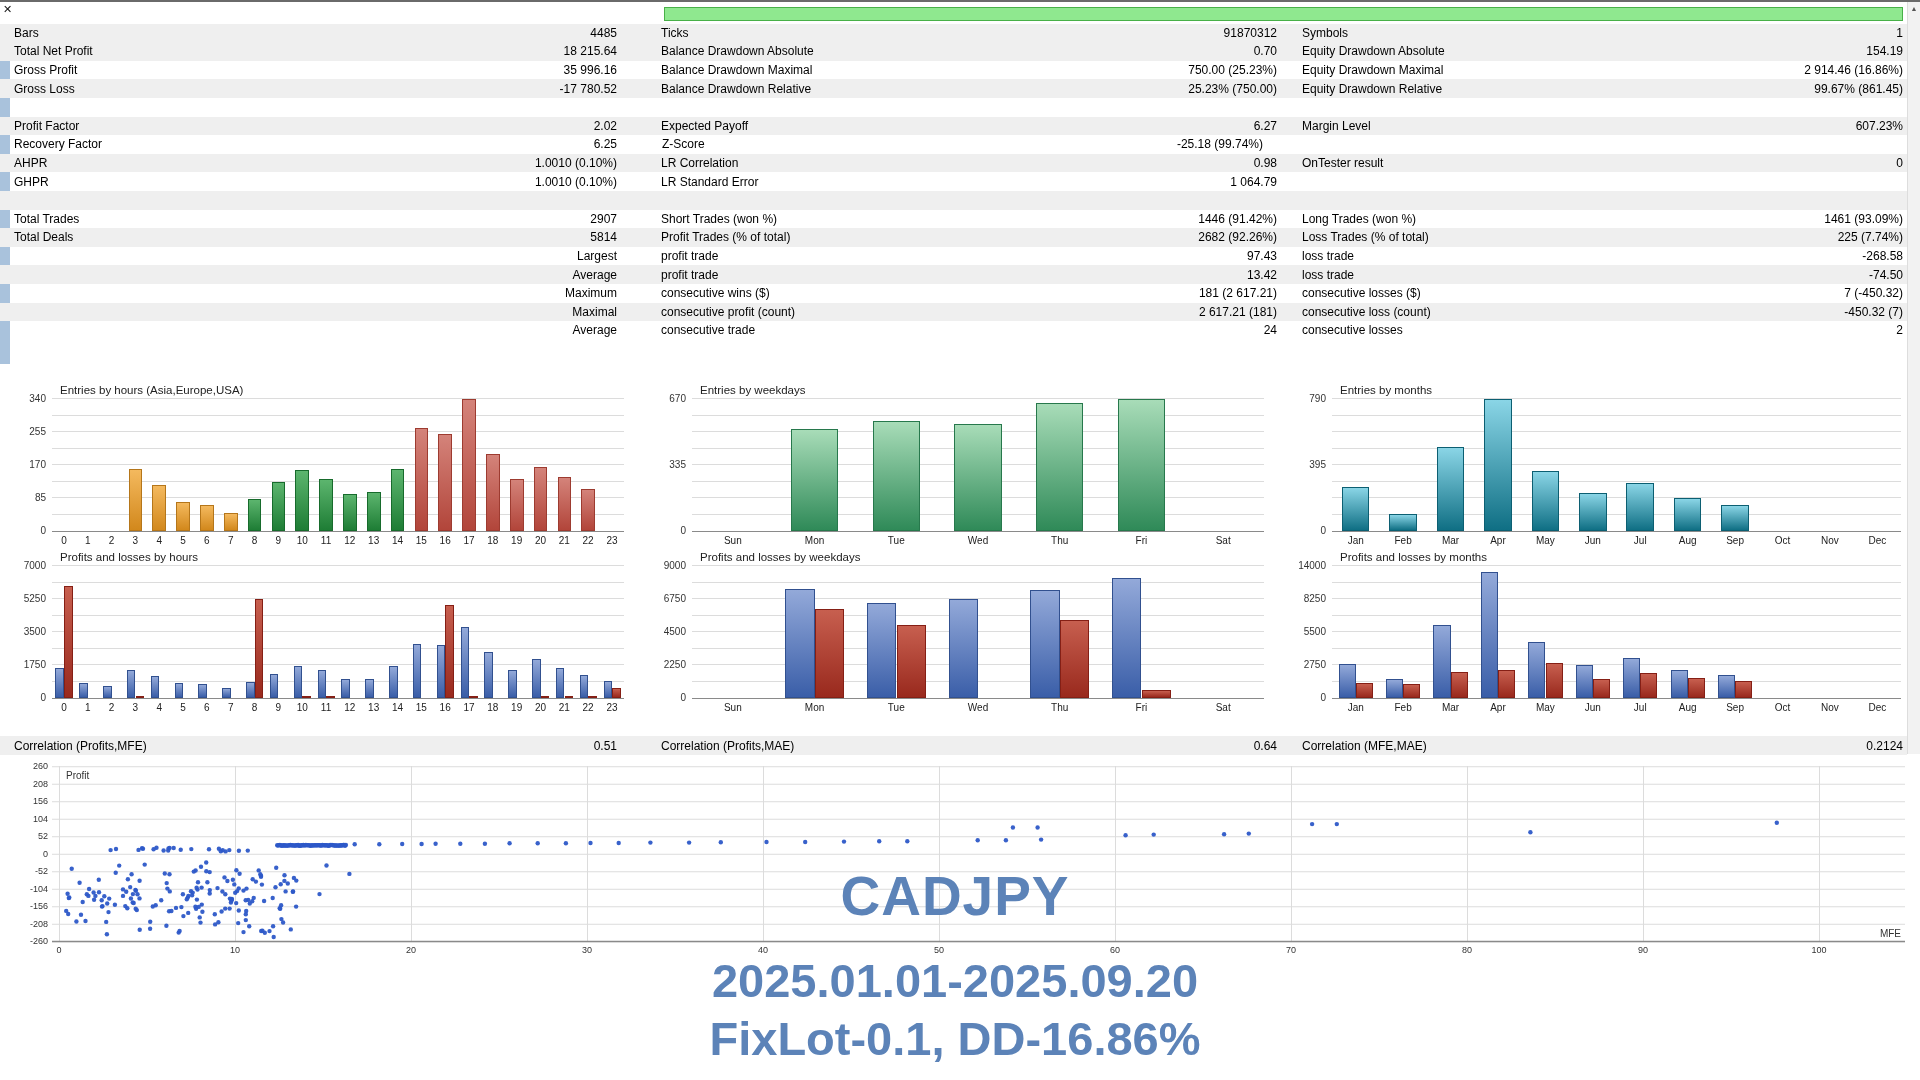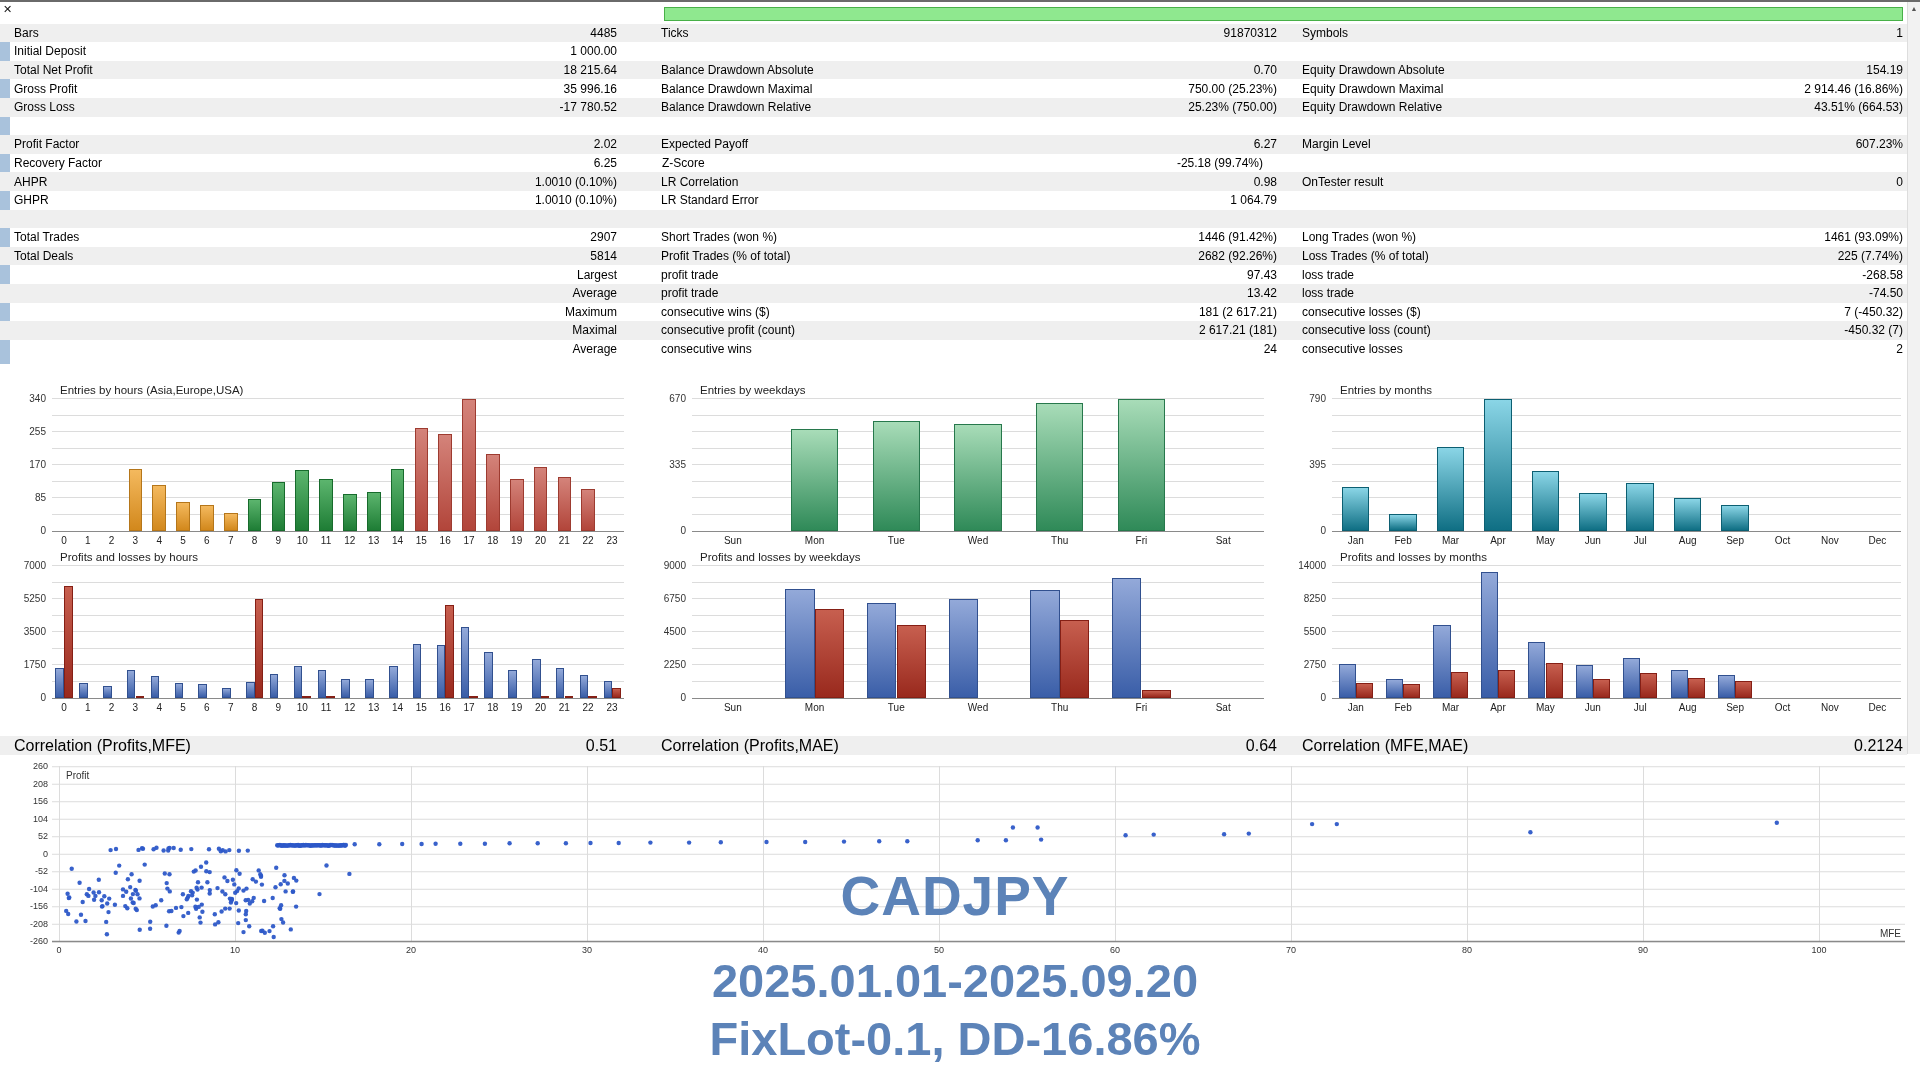--- a/index.html
+++ b/index.html
@@ -31,21 +31,21 @@
   .ylab{position:absolute;right:2px;transform:translateY(50%);line-height:10px;}
   .xrow{position:absolute;left:44px;right:6px;top:150px;display:flex;font-size:10px;color:#222;}
   .xcell{flex:1;text-align:center;}
   #chart-eh{left:8px;top:385px;width:622px;height:166px;}
   #chart-ew{left:648px;top:385px;width:622px;height:166px;}
   #chart-em{left:1288px;top:385px;width:619px;height:166px;}
   #chart-ph{left:8px;top:552px;width:622px;height:166px;}
   #chart-pw{left:648px;top:552px;width:622px;height:166px;}
   #chart-pm{left:1288px;top:552px;width:619px;height:166px;}
   
-  #corr{position:absolute;left:0;top:736px;width:1907px;height:19px;background:#efefef;display:flex;align-items:center;font-size:16px;}
+  #corr{position:absolute;left:0;top:736px;width:1907px;height:19px;background:#efefef;display:flex;align-items:center;font-size:12px;}
   
   #scatterwrap{position:absolute;left:8px;top:757px;width:1899px;height:204px;}
   
   .overlay{position:absolute;left:0;width:1910px;text-align:center;font-weight:bold;color:#5c83b8;}
   #ov-symbol{top:864px;font-size:55px;letter-spacing:1px;}
   #ov-period{top:953px;font-size:47px;}
   #ov-settings{top:1011px;font-size:47px;}
 </style>
 </head>
 <body>
@@ -74,34 +74,20 @@
         </div>
         <div class="scell c2">
           <div class="slab">Ticks</div>
           <div class="sval">91870312</div>
         </div>
         <div class="scell c3">
           <div class="slab">Symbols</div>
           <div class="sval">1</div>
         </div>
       </div>
-      <div class="srow">
-        <div class="scell c1">
-          <div class="slab">Initial Deposit</div>
-          <div class="sval">1 000.00</div>
-        </div>
-        <div class="scell c2">
-          <div class="slab"></div>
-          <div class="sval"></div>
-        </div>
-        <div class="scell c3">
-          <div class="slab"></div>
-          <div class="sval"></div>
-        </div>
-      </div>
       <div class="srow alt">
         <div class="scell c1">
           <div class="slab">Total Net Profit</div>
           <div class="sval">18 215.64</div>
         </div>
         <div class="scell c2">
           <div class="slab">Balance Drawdown Absolute</div>
           <div class="sval">0.70</div>
         </div>
         <div class="scell c3">
@@ -127,21 +113,21 @@
         <div class="scell c1">
           <div class="slab">Gross Loss</div>
           <div class="sval">-17 780.52</div>
         </div>
         <div class="scell c2">
           <div class="slab">Balance Drawdown Relative</div>
           <div class="sval">25.23% (750.00)</div>
         </div>
         <div class="scell c3">
           <div class="slab">Equity Drawdown Relative</div>
-          <div class="sval">43.51% (664.53)</div>
+          <div class="sval">99.67% (861.45)</div>
         </div>
       </div>
       <div class="srow">
         <div class="scell c1">
           <div class="slab"></div>
           <div class="sval"></div>
         </div>
         <div class="scell c2">
           <div class="slab"></div>
           <div class="sval"></div>
@@ -300,21 +286,21 @@
           <div class="slab">consecutive loss (count)</div>
           <div class="sval">-450.32 (7)</div>
         </div>
       </div>
       <div class="srow">
         <div class="scell c1">
           <div class="slab"></div>
           <div class="sval">Average</div>
         </div>
         <div class="scell c2">
-          <div class="slab">consecutive wins</div>
+          <div class="slab">consecutive trade</div>
           <div class="sval">24</div>
         </div>
         <div class="scell c3">
           <div class="slab">consecutive losses</div>
           <div class="sval">2</div>
         </div>
       </div>
     </div>
 
   <div id="vscroll">

